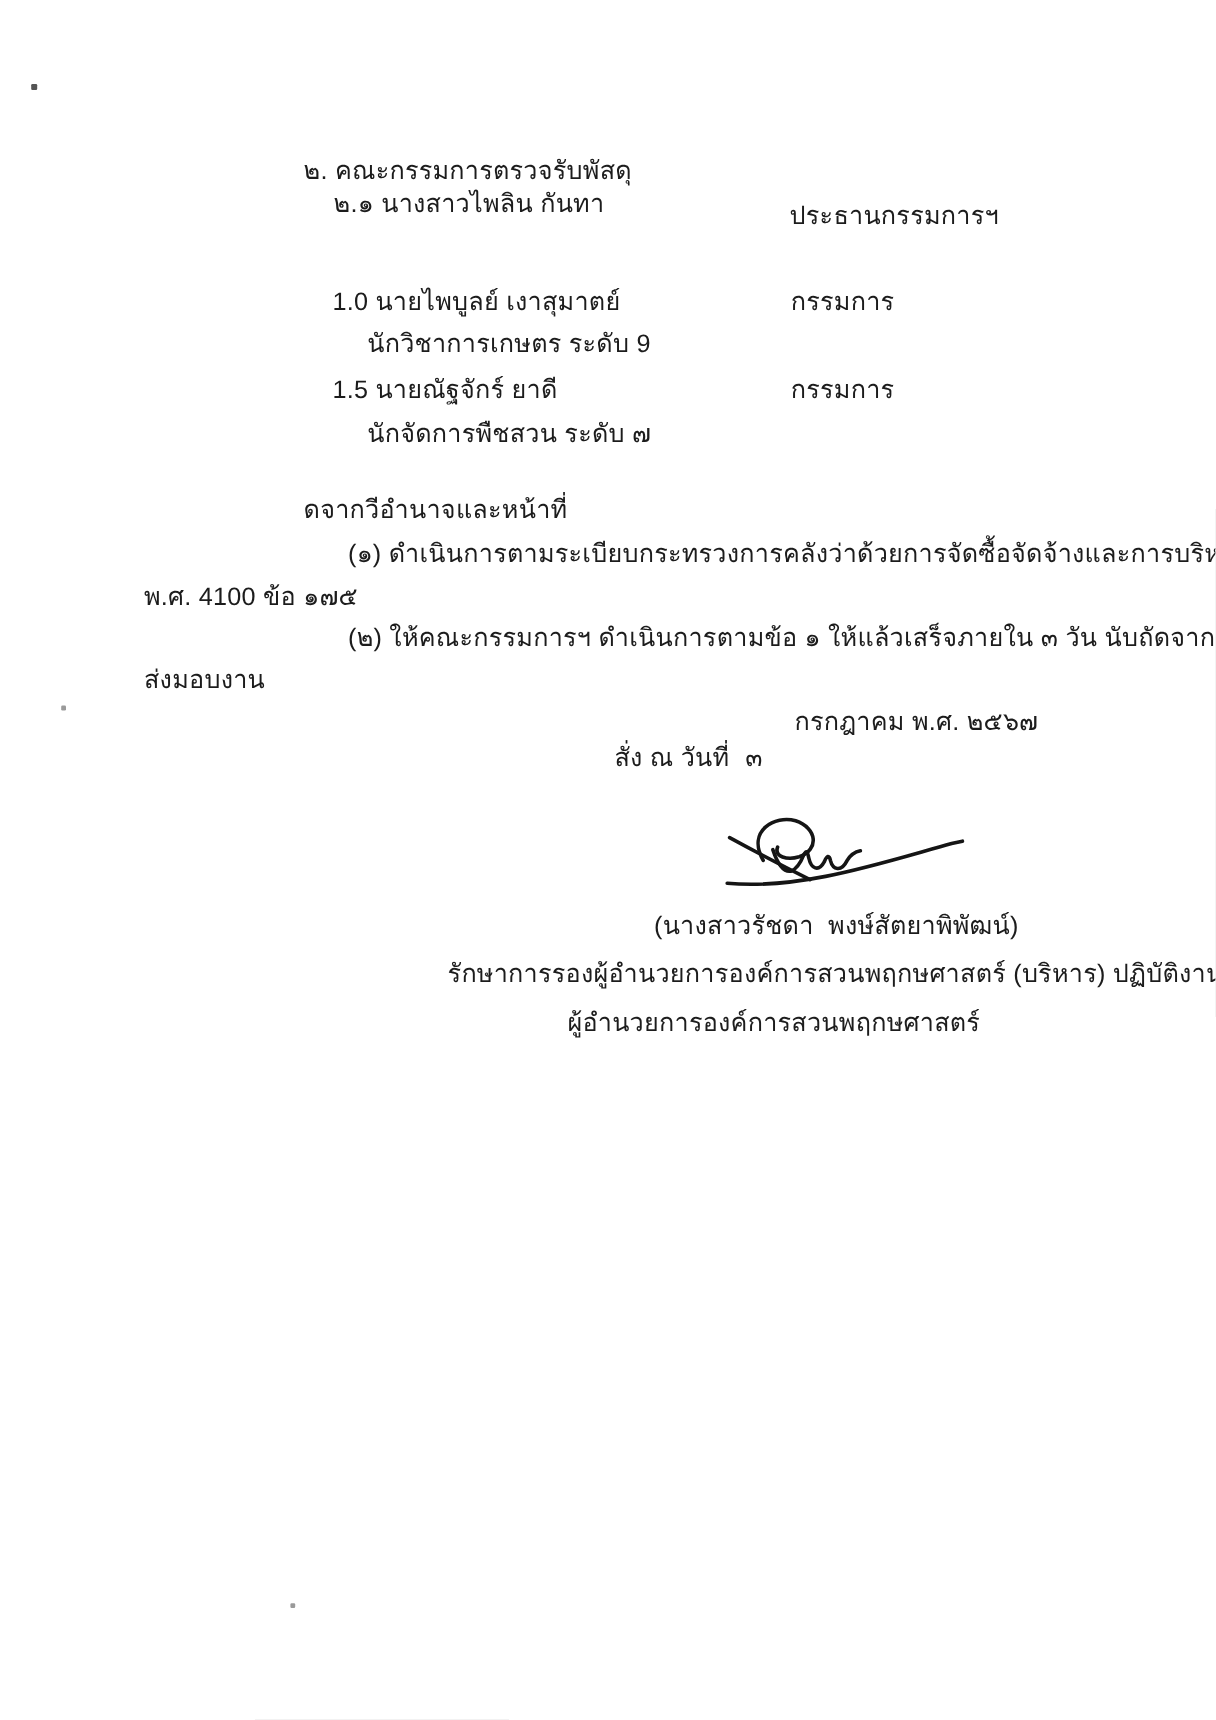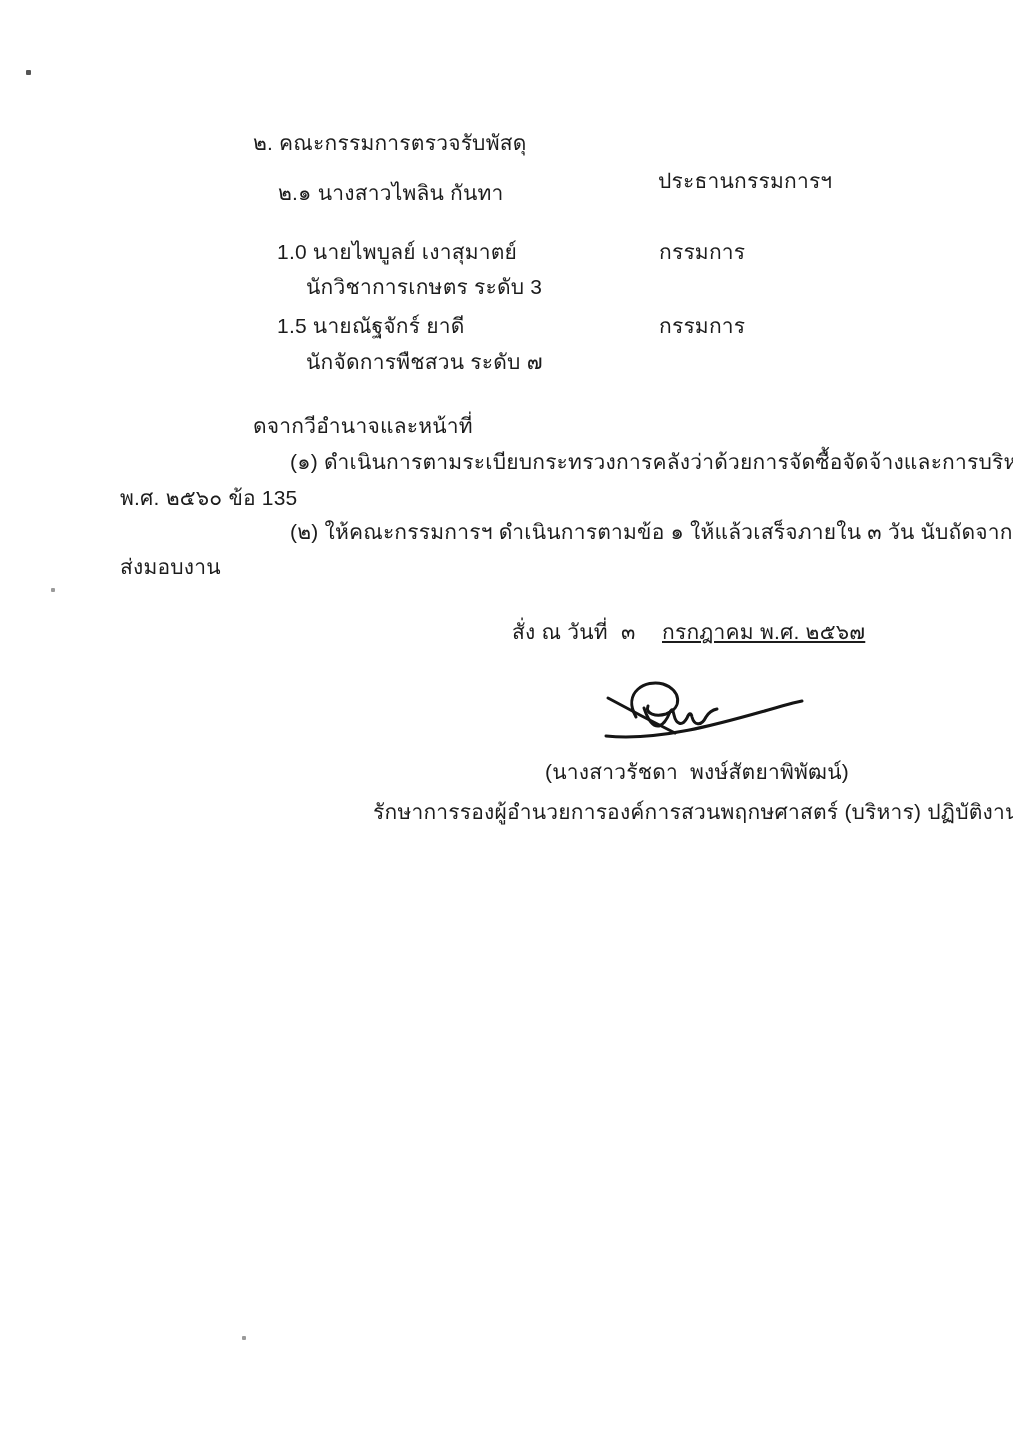--- a/index.html
+++ b/index.html
@@ -38,46 +38,47 @@
 <body>
 
 <div class="page">
 
   <span class="speck" style="left:26px; top:70px; width:5px; height:5px; background:#555;"></span>
   <span class="speck" style="left:51px; top:588px; width:4px; height:4px; background:#9a9a9a;"></span>
   <span class="speck" style="left:242px; top:1336px; width:4px; height:4px; background:#9a9a9a;"></span>
 
   <div class="tline" style="left:253px; top:128px;">๒. คณะกรรมการตรวจรับพัสดุ</div>
 
-  <div class="tline" style="left:278px; top:178px;">๒.๑ นางสาวไพลิน กันทา</div>
+  <div class="tline" style="left:278px; top:156px;">๒.๑ นางสาวไพลิน กันทา</div>
   <div class="tline" style="left:658px; top:166px;">ประธานกรรมการฯ</div>
 
   <div class="tline" style="left:277px; top:237px;">1.0 นายไพบูลย์ เงาสุมาตย์</div>
   <div class="tline" style="left:659px; top:237px;">กรรมการ</div>
-  <div class="tline" style="left:306px; top:272px;">นักวิชาการเกษตร ระดับ 3</div>
+  <div class="tline" style="left:306px; top:272px;">นักวิชาการเกษตร ระดับ 9</div>
 
   <div class="tline" style="left:277px; top:311px;">1.5 นายณัฐจักร์ ยาดี</div>
   <div class="tline" style="left:659px; top:311px;">กรรมการ</div>
   <div class="tline" style="left:306px; top:347px;">นักจัดการพืชสวน ระดับ ๗</div>
 
   <div class="tline" style="left:253px; top:411px;">ดจากวีอำนาจและหน้าที่</div>
   <div class="tline" style="left:290px; top:447px;">(๑) ดำเนินการตามระเบียบกระทรวงการคลังว่าด้วยการจัดซื้อจัดจ้างและการบริหารพัสดุภาครัฐ</div>
-  <div class="tline" style="left:120px; top:483px;">พ.ศ. ๒๕๖๐ ข้อ 135</div>
+  <div class="tline" style="left:120px; top:483px;">พ.ศ. 4100 ข้อ ๑๗๕</div>
   <div class="tline" style="left:290px; top:517px;">(๒) ให้คณะกรรมการฯ ดำเนินการตามข้อ ๑ ให้แล้วเสร็จภายใน ๓ วัน นับถัดจากวันที่ได้รับแจ้ง</div>
   <div class="tline" style="left:120px; top:552px;">ส่งมอบงาน</div>
 
   <div class="tline" style="left:512px; top:617px;">สั่ง ณ วันที่</div>
   <div class="tline" style="left:621px; top:617px;">๓</div>
-  <div class="tline" style="left:662px; top:617px;text-decoration:underline;">กรกฎาคม พ.ศ. ๒๕๖๗</div>
+  <div class="tline" style="left:662px; top:587px;">กรกฎาคม พ.ศ. ๒๕๖๗</div>
 
   <svg class="sig" width="270" height="80" viewBox="0 0 270 80">
     <g fill="none" stroke="#151515" stroke-width="3" stroke-linecap="round" stroke-linejoin="round">
       <path d="M 50,28 C 72,40 95,52 117,63"></path>
       <path d="M 48,66 C 110,72 180,48 235,33 L 244,31"></path>
       <path d="M 78,47 C 64,22 88,9 105,14 C 123,20 125,38 108,44 C 98,47 87,44 90,36"></path>
       <path d="M 86,38 C 90,50 95,57 101,56 C 107,54 110,47 112,42 C 114,38 115,40 116,45 C 118,54 124,57 129,48 C 131,43 133,42 134,47 C 136,55 143,57 148,47 C 151,42 154,40 159,39"></path>
     </g>
   </svg>
 
   <div class="tline" style="left:545px; top:757px;">(นางสาวรัชดา  พงษ์สัตยาพิพัฒน์)</div>
   <div class="tline" style="left:373px; top:797px;">รักษาการรองผู้อำนวยการองค์การสวนพฤกษศาสตร์ (บริหาร) ปฏิบัติงานแทน</div>
+  <div class="tline" style="left:473px; top:838px;">ผู้อำนวยการองค์การสวนพฤกษศาสตร์</div>
 
 </div>
 
 </body></html>

